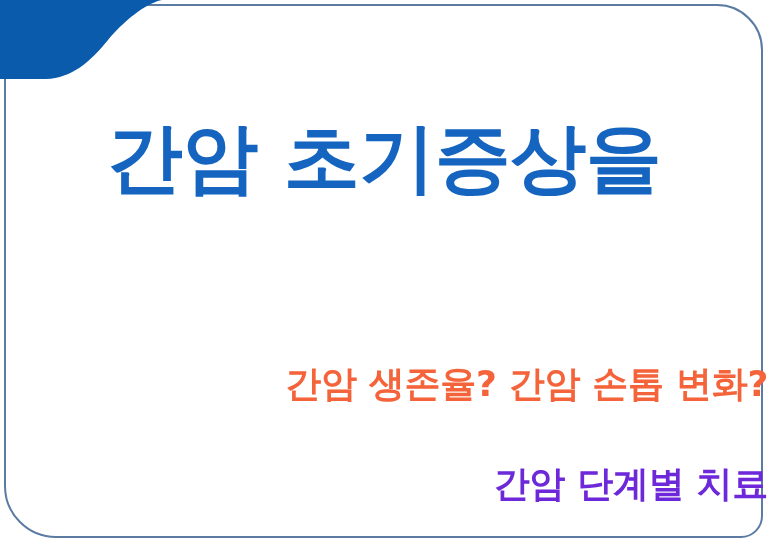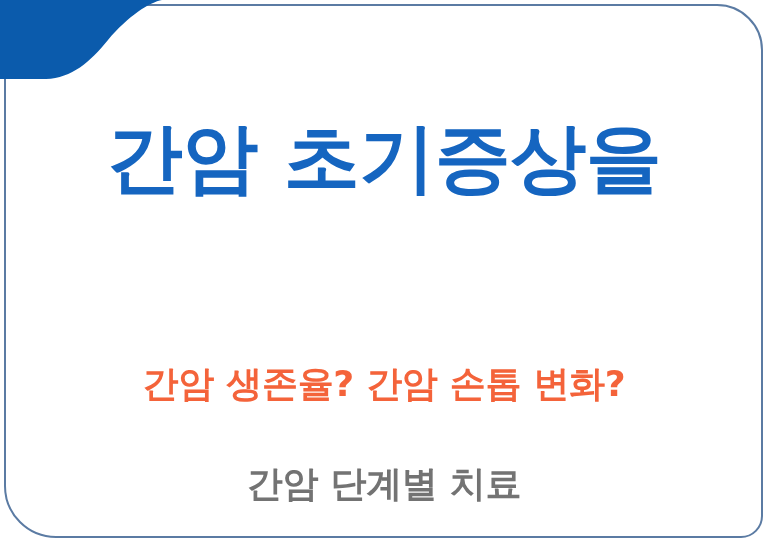--- a/index.html
+++ b/index.html
@@ -68,34 +68,34 @@
     letter-spacing: -0.5px;
     white-space: nowrap;
   }
   .headline-line1 { top: 96px; }
   .headline-line2 { top: 201px; }
 
   .subhead {
     position: absolute;
     left: 0;
     right: 0;
-    text-align: center;
+    text-align: right;
     font-weight: 800;
     white-space: nowrap;
   }
   .subhead-primary {
     top: 348px;
     font-size: 36px;
     color: #f4633a;
     letter-spacing: -0.3px;
   }
   .subhead-secondary {
     top: 448px;
     font-size: 36px;
-    color: #737373;
+    color: #6d28d9;
     letter-spacing: -0.3px;
   }
 </style>
 </head>
 <body>
 
 <div class="thumbnail-canvas">
 
   <div class="card-frame"></div>
 

